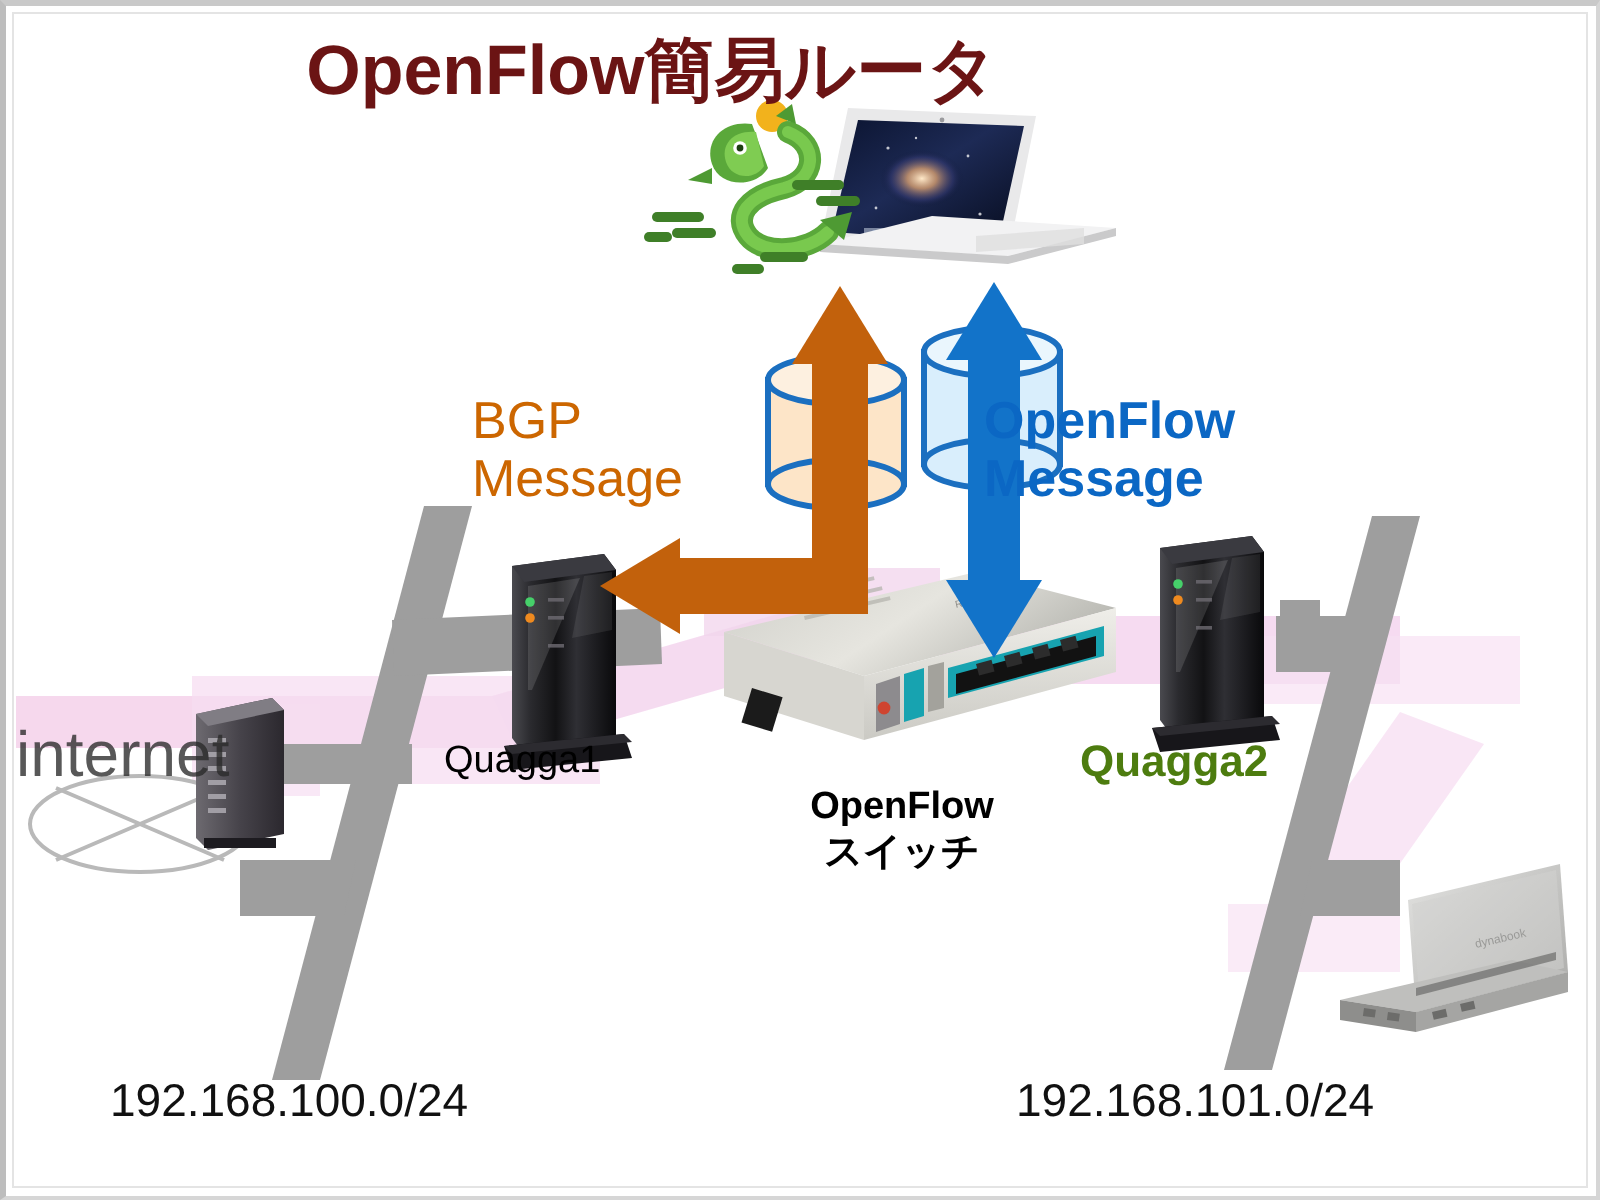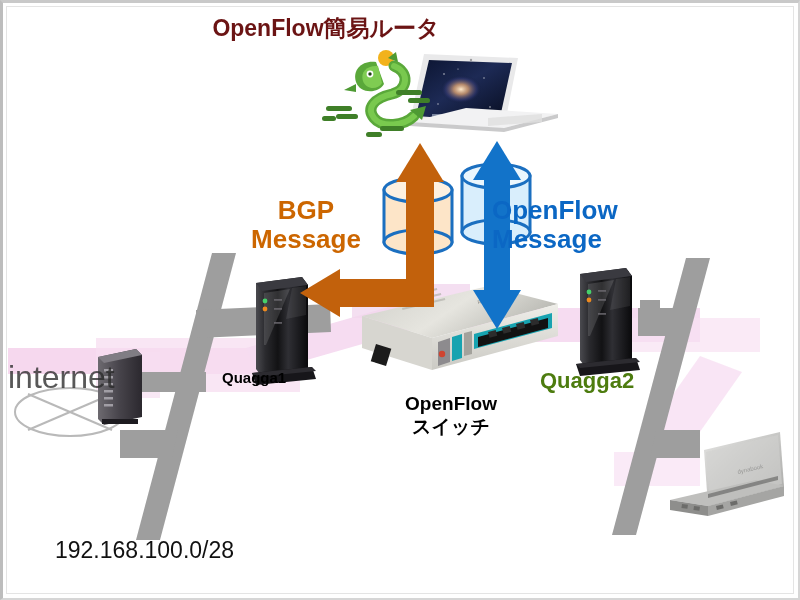--- a/index.html
+++ b/index.html
@@ -53,33 +53,33 @@
   .txt {
     position: absolute;
     white-space: pre;
     line-height: 1.12;
   }
 
   #title {
     left: 0; top: 16px;
     width: 652px;
     text-align: center;
-    font-size: 23px;
+    font-size: 35px;
     font-weight: bold;
     color: #6b1414;
     letter-spacing: 0px;
     z-index: 30;
   }
 
   #label-bgp {
     left: 236px; top: 196px;
     width: 140px;
-    text-align: center;
+    text-align: left;
     font-size: 26px;
-    font-weight: bold;
+    font-weight: normal;
     color: #cc6600;
     z-index: 30;
   }
   #label-of {
     left: 492px; top: 196px;
     width: 200px;
     text-align: left;
     font-size: 26px;
     font-weight: bold;
     color: #0b67c4;
@@ -94,22 +94,22 @@
     z-index: 14;
   }
   #label-ip-router {
     left: 68px; top: 328px;
     font-size: 17px;
     color: #1a1a1a;
     z-index: 30;
   }
   #label-quagga1 {
     left: 222px; top: 370px;
-    font-size: 15px;
-    font-weight: bold;
+    font-size: 19px;
+    font-weight: normal;
     color: #000;
     z-index: 30;
   }
   #label-quagga2 {
     left: 540px; top: 369px;
     font-size: 22px;
     font-weight: bold;
     color: #4d7c0f;
     z-index: 30;
   }
@@ -424,17 +424,18 @@
   <div class="txt" id="label-bgp">BGP
 Message</div>
   <div class="txt" id="label-of">OpenFlow
 Message</div>
 
   <div class="txt" id="label-internet">internet</div>
   <div class="txt" id="label-quagga1">Quagga1</div>
   <div class="txt" id="label-quagga2">Quagga2</div>
   <div class="txt" id="label-ofsw">OpenFlow
 スイッチ</div>
-  <div class="txt" id="label-net-left">192.168.100.0/28</div>
+  <div class="txt" id="label-net-left">192.168.100.0/24</div>
+  <div class="txt" id="label-net-right">192.168.101.0/24</div>
 
   <div class="frame-inner"></div>
   <div class="frame-outer"></div>
 </div>
 
 </body></html>

